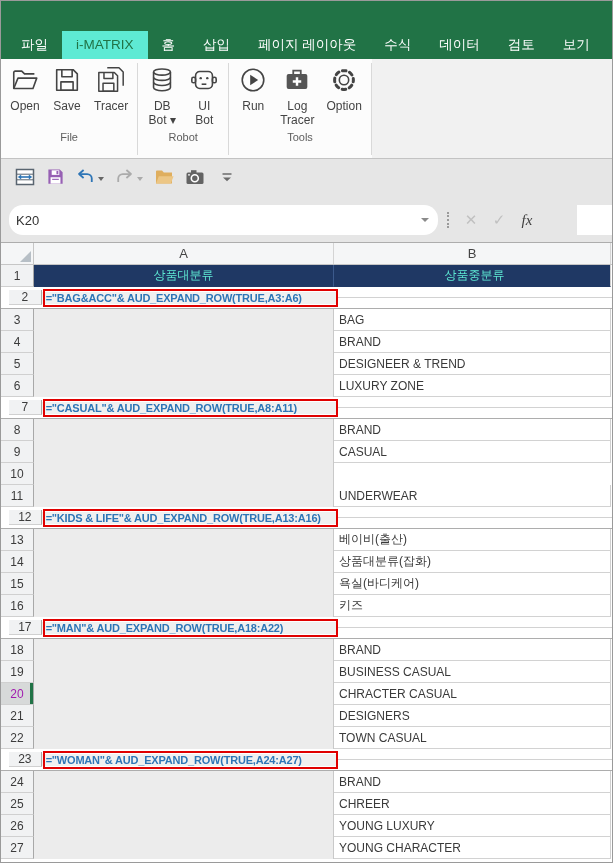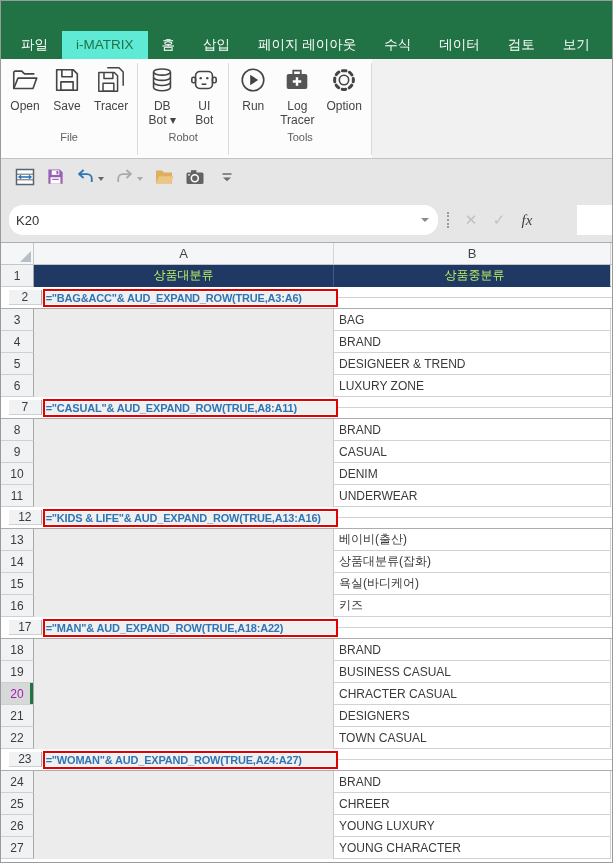--- a/index.html
+++ b/index.html
@@ -65,21 +65,21 @@
   .grid-row { position:relative; display:flex; height:22px; background:#fff; }
   .row-head { width:33px; background:#f1f2f3; border-right:1px solid #a8a8a8;
               border-bottom:1px solid #d0d0d0; display:flex; align-items:center;
               justify-content:center; font-size:12px; color:#3c3c3c; }
   .row-head.sel { background:#d7d9d9; color:#a21caf; box-shadow:inset -3px 0 0 #217346; }
   .cell { font-size:12px; color:#3a3a3a; display:flex; align-items:center; overflow:visible; }
   .a-cell { position:relative; width:300px; border-right:1px solid #c9c9c9; }
   .b-cell { width:277px; border-right:1px solid #cfcfcf; border-bottom:1px solid #d2d2d2;
             padding-left:5px; white-space:nowrap; overflow:hidden; }
   .navy-row .row-head { }
-  .navy { background:#1f3864; color:#bef264; justify-content:center; border-bottom:1px solid #1f3864; }
+  .navy { background:#1f3864; color:#5eead4; justify-content:center; border-bottom:1px solid #1f3864; }
   .a-cell.navy { border-right:1px solid #3c5a8c; }
   .a-cell.merged { background:#ececec; border-bottom:none; }
   .grid-row.formula-row .a-cell, .grid-row.formula-row .b-cell { background:#f0f0f0; }
   .formula-text { font-size:11px; font-weight:bold; color:#2e75b6; white-space:nowrap;
                   padding-left:4px; letter-spacing:-0.2px; }
   .red-box { position:absolute; left:1px; right:-1px; top:-3px; bottom:-3px;
              border:2px solid #e00000; z-index:4; pointer-events:none; }
 </style>
 </head>
 <body>
@@ -365,21 +365,20 @@
           <div class="cell b-cell">BRAND</div>
         </div>
         <div class="grid-row">
           <div class="row-head">9</div>
           <div class="cell a-cell merged"></div>
           <div class="cell b-cell">CASUAL</div>
         </div>
         <div class="grid-row">
           <div class="row-head">10</div>
           <div class="cell a-cell merged"></div>
-          <div class="cell b-cell">DENIM</div>
         </div>
         <div class="grid-row">
           <div class="row-head">11</div>
           <div class="cell a-cell merged"></div>
           <div class="cell b-cell">UNDERWEAR</div>
         </div>
         <div class="grid-row formula-row">
           <div class="row-head">12</div>
           <div class="cell a-cell">
             <span class="formula-text">="KIDS &amp; LIFE"&amp; AUD_EXPAND_ROW(TRUE,A13:A16)</span>

